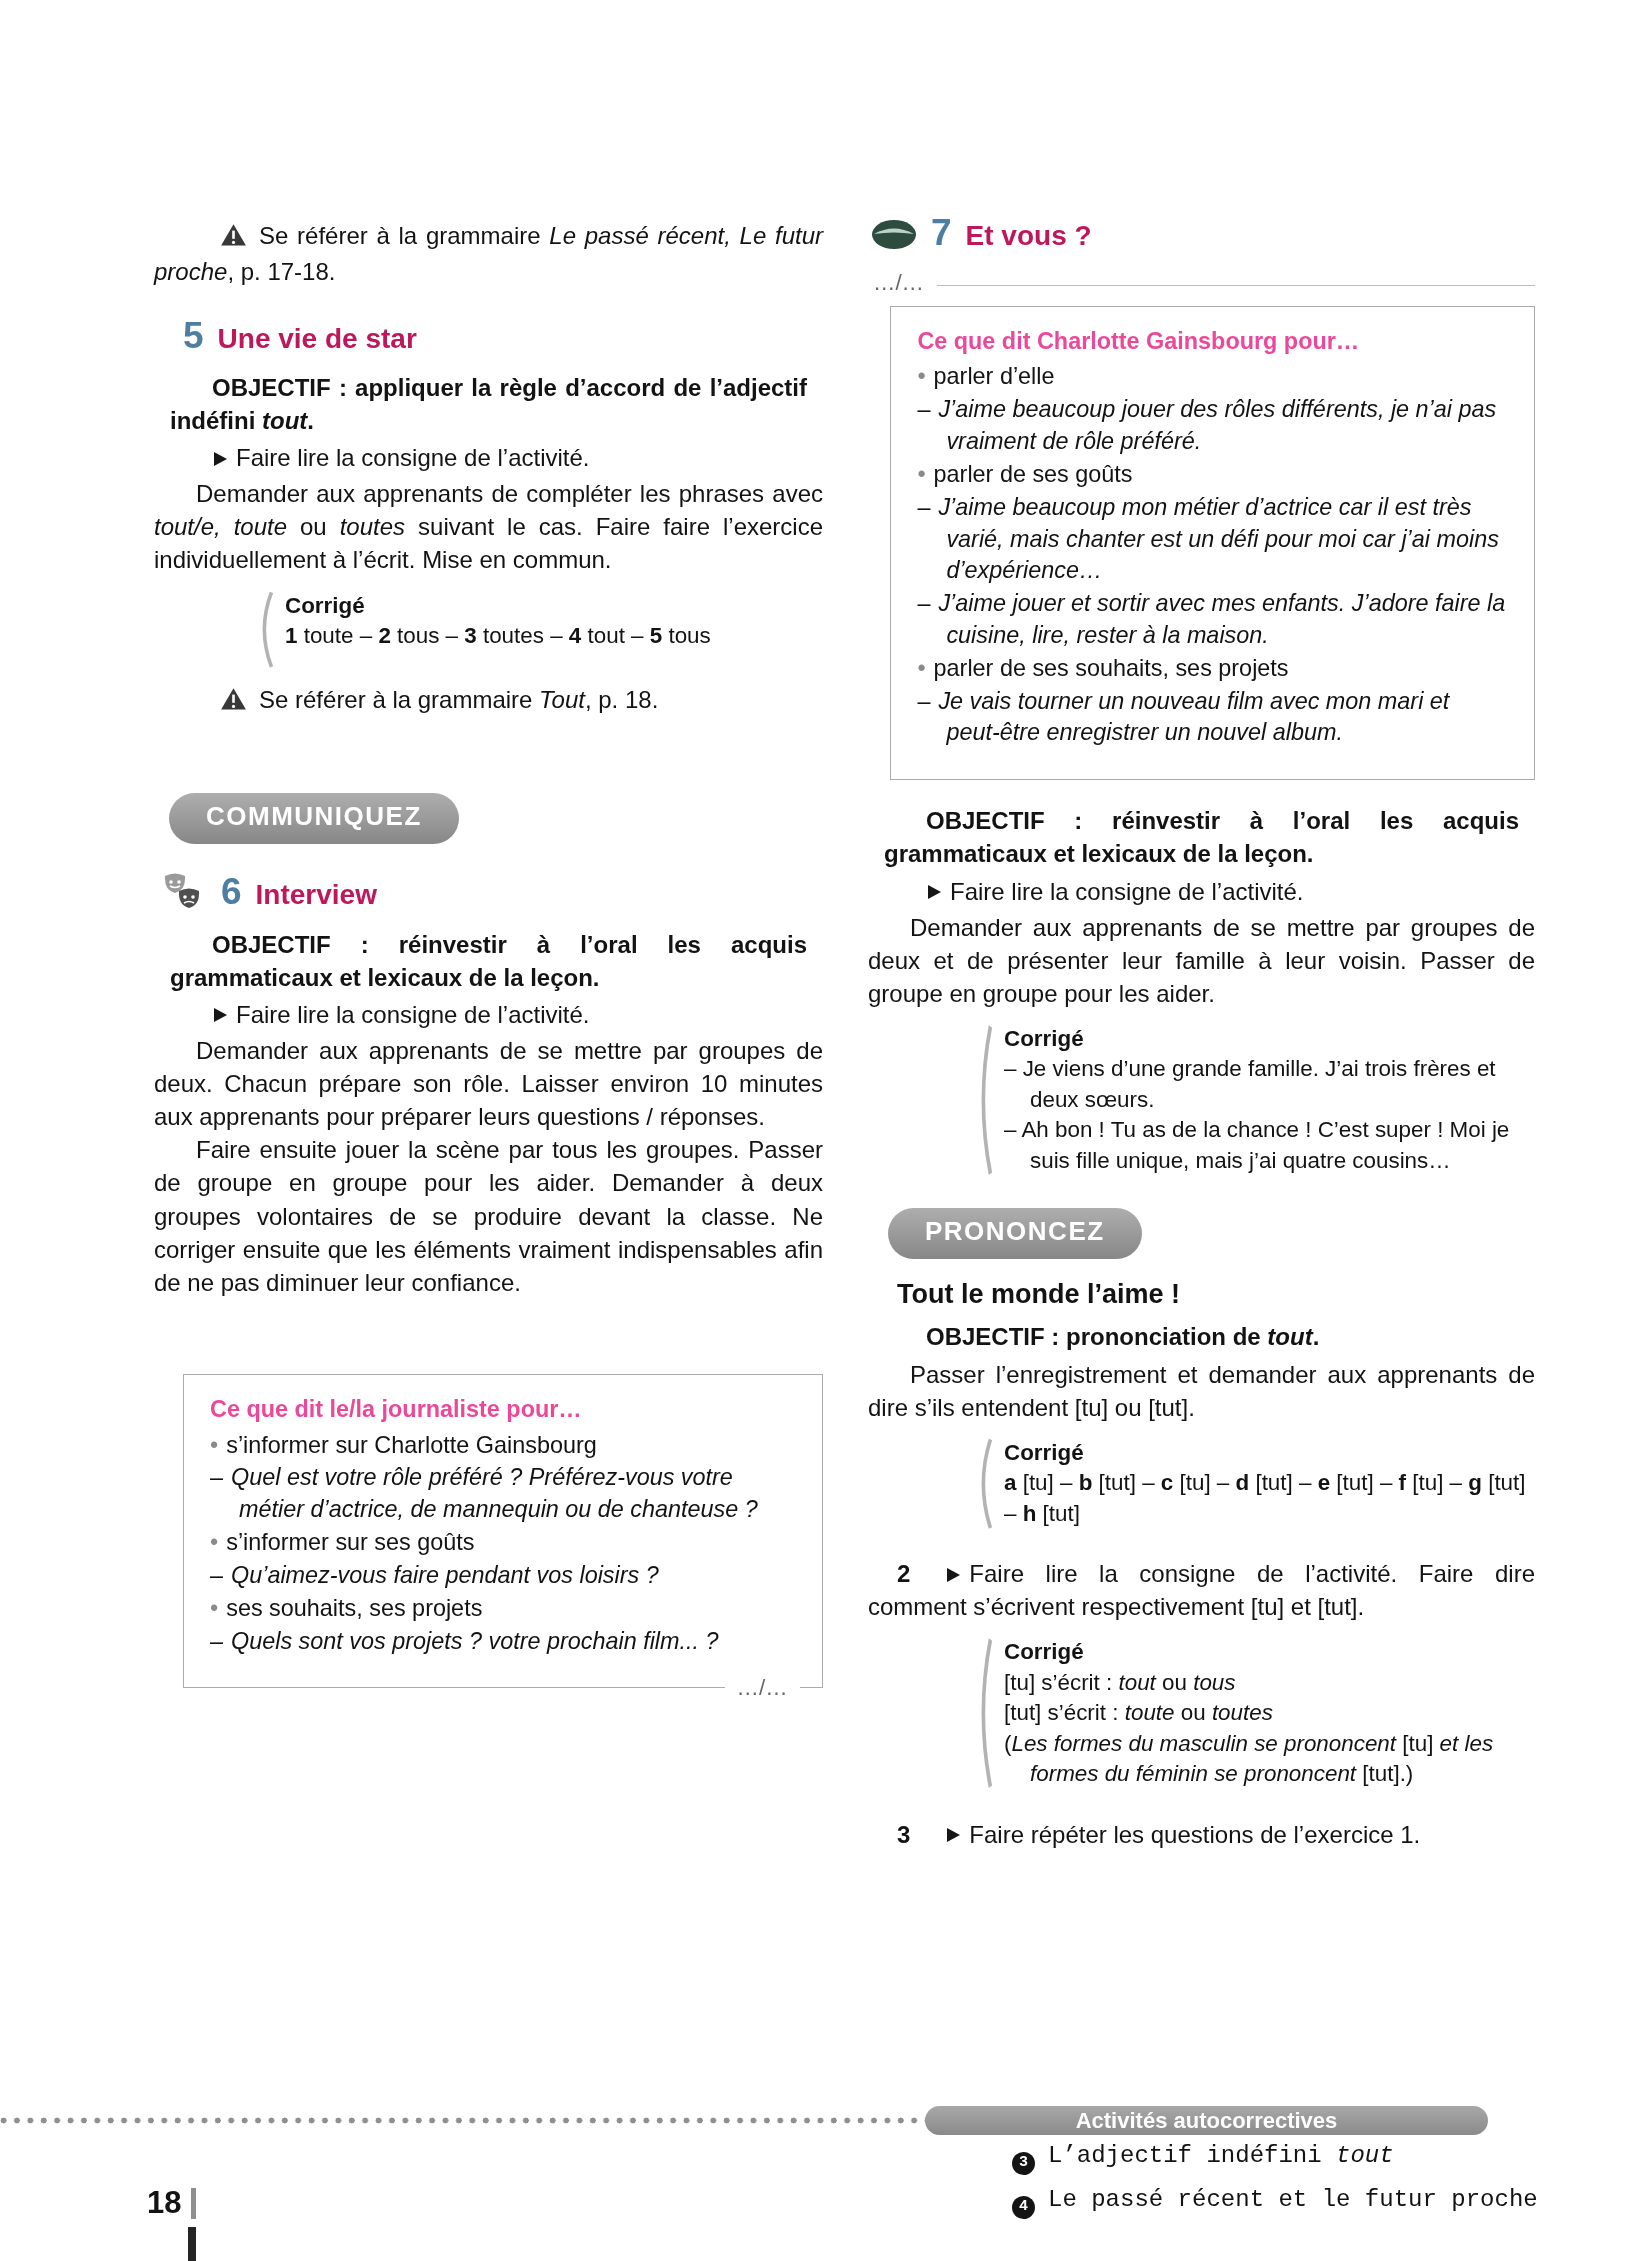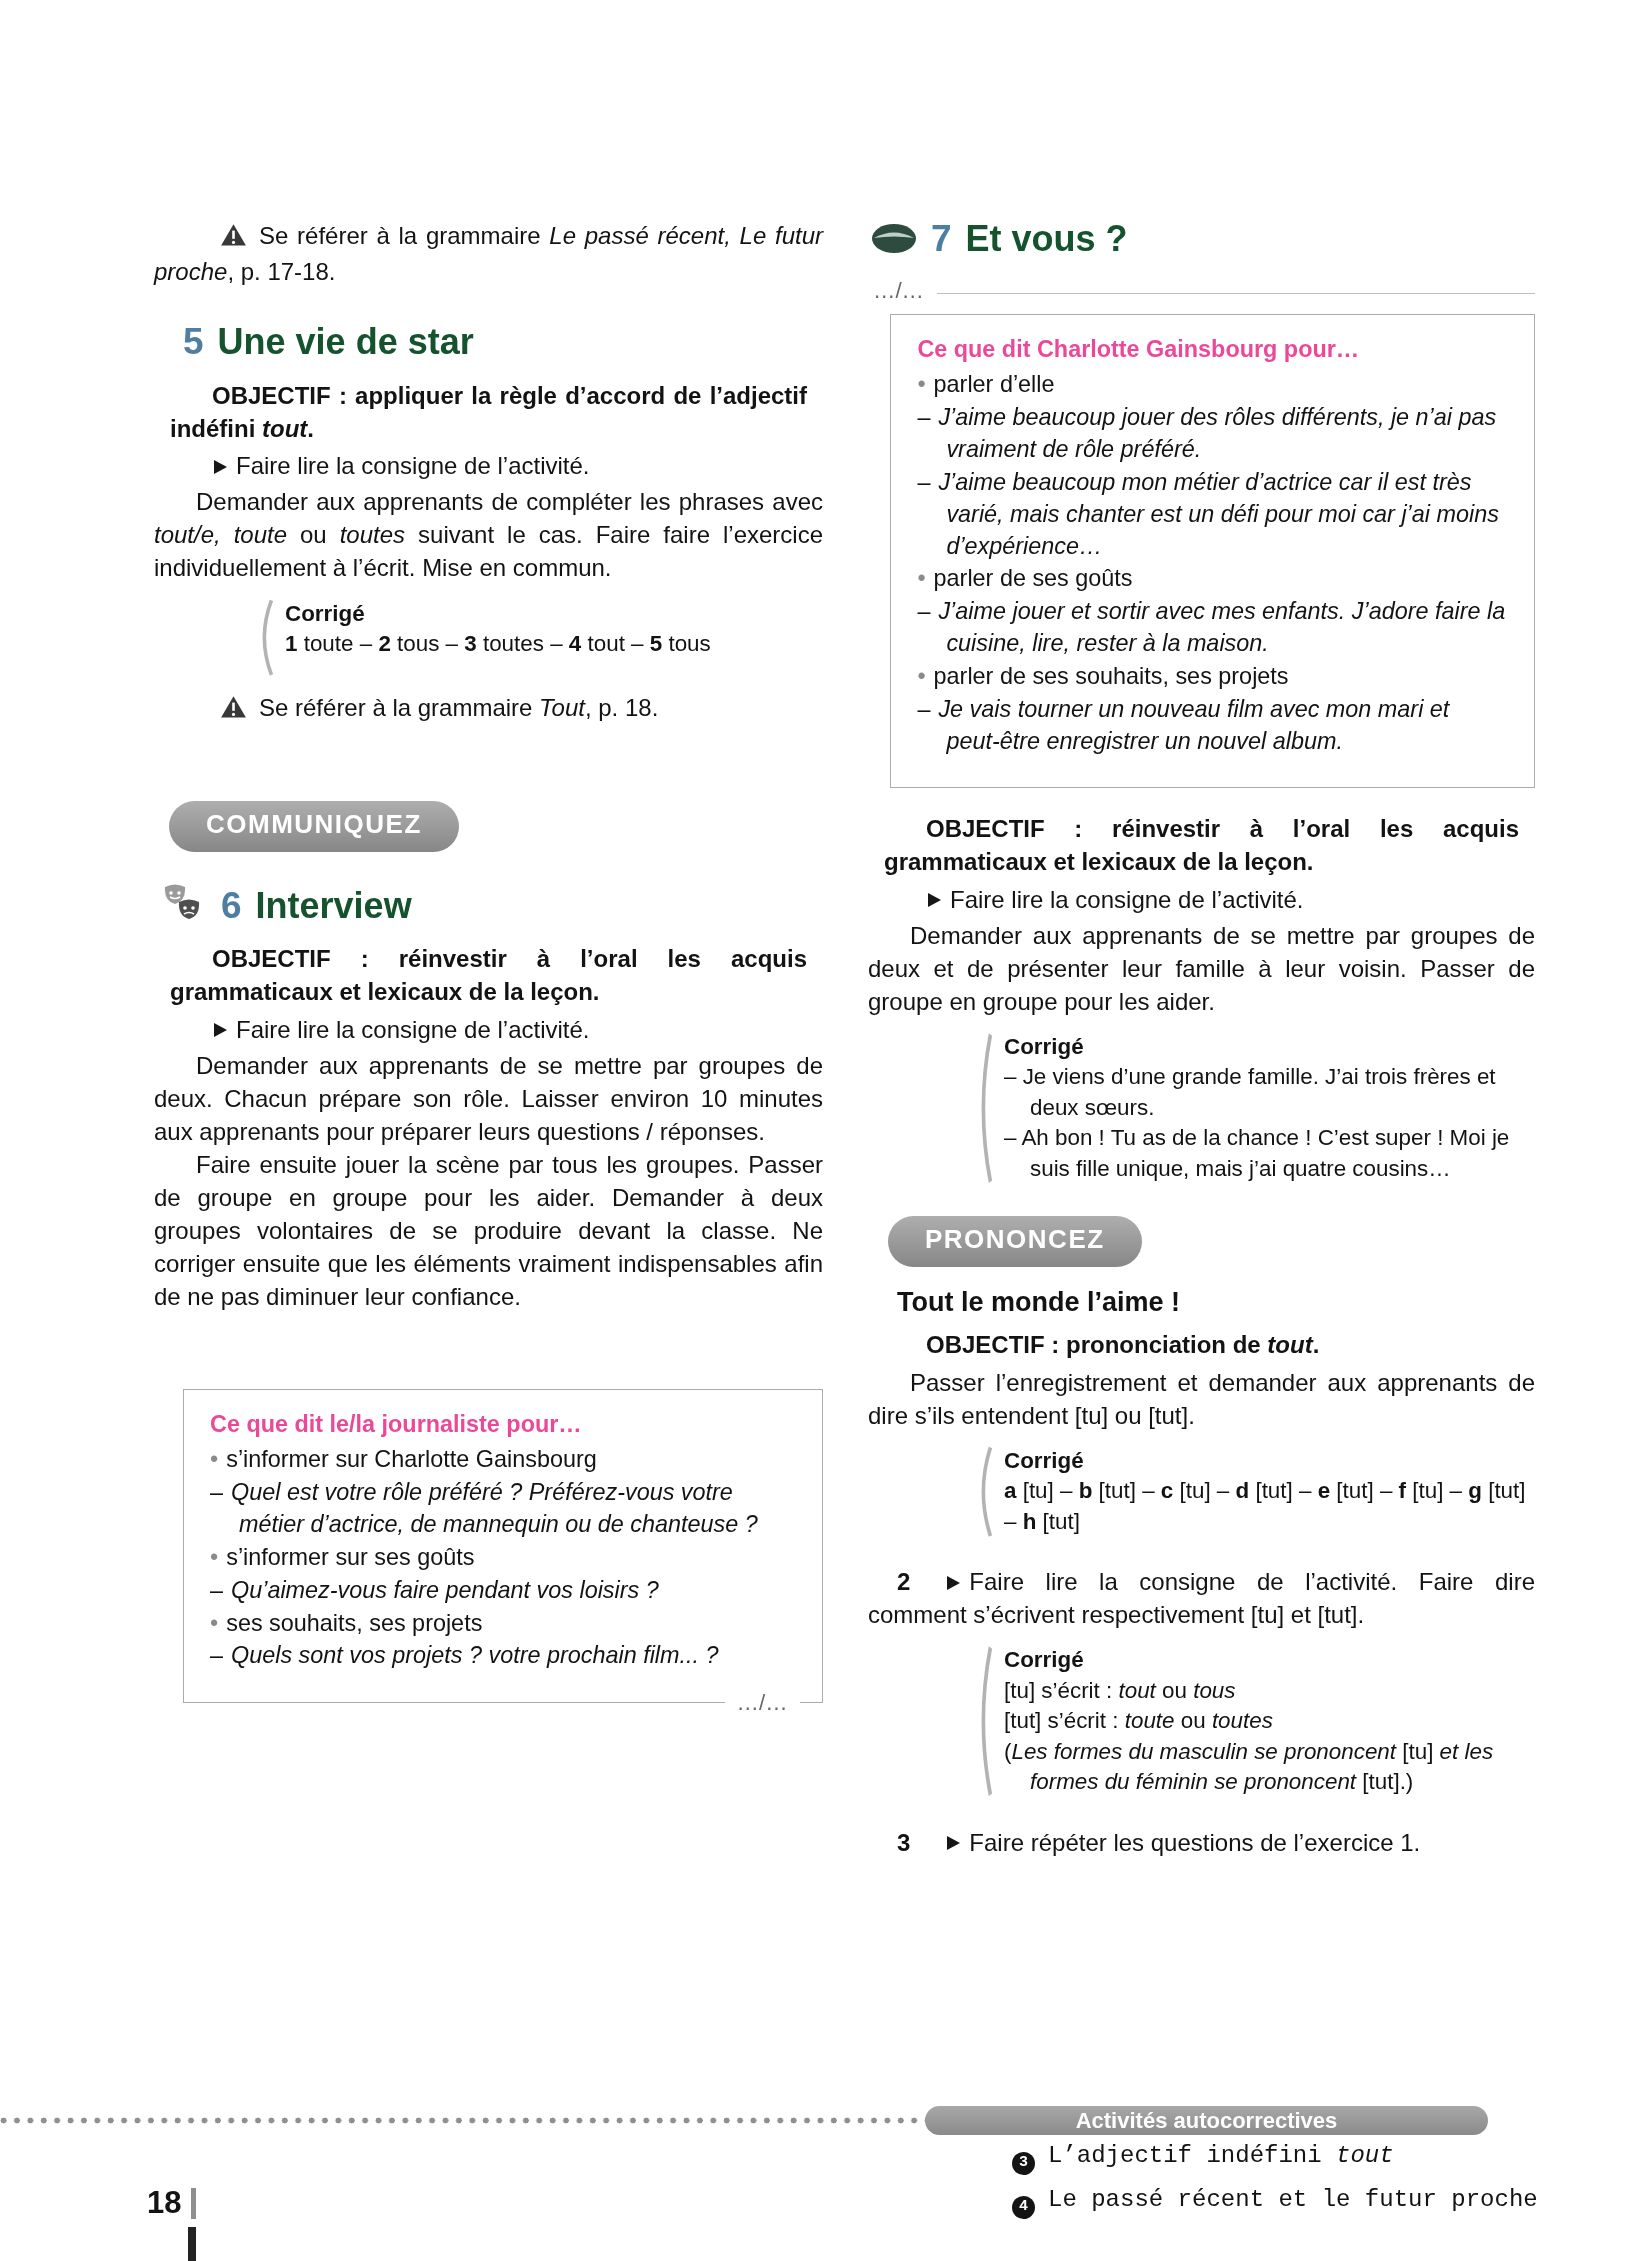--- a/index.html
+++ b/index.html
@@ -20,21 +20,21 @@
 
   p{margin:0;text-align:justify;}
 
   .note{text-indent:33px;margin:5px 0 9px;}
   .warn{display:inline-block;margin-right:12px;vertical-align:-3px;}
 
   .act-head{display:flex;align-items:baseline;gap:14px;margin:29px 0 12px;padding-left:29px;font-weight:700;}
   .act-head.with-icon{padding-left:3px;}
   .col-right .act-head:first-child{margin-top:0;}
   .act-num{font-size:37px;line-height:1;color:#4e7fa3;}
-  .act-title{font-size:36px;color:#14532d;text-align:center;}
+  .act-title{font-size:28px;color:#be185d;text-align:center;}
   .act-icon{align-self:center;line-height:0;}
 
   .objective{font-weight:700;text-indent:42px;margin:2px 16px 4px;}
   .step{text-indent:29px;margin:3px 0;}
   .arrow-icon{display:inline-block;margin-right:7px;line-height:0;}
   .arrow-icon svg{vertical-align:-1.5px;}
   .step-num{font-weight:700;margin-right:6px;}
   .body-p{text-indent:42px;}
 
   .corrige{display:flex;align-items:stretch;margin:14px 0 15px 102px;}
@@ -216,22 +216,22 @@
 
     <div class="continue-row">
       <span>…/…</span>
       <span class="continue-rule"></span>
     </div>
 
     <div class="quote-box right-box">
       <div class="qb-title">Ce que dit Charlotte Gainsbourg pour…</div>
       <div class="q-item bullet"><span class="q-marker">•</span><span class="q-text"><span>parler d’elle</span></span></div>
       <div class="q-item dash"><span class="q-marker">–</span><span class="q-text"><span class="it">J’aime beaucoup jouer des rôles différents, je n’ai pas vraiment de rôle préféré.</span></span></div>
+      <div class="q-item bullet"><span class="q-marker">•</span><span class="q-text"><span>parler de ses goûts</span></span></div>
       <div class="q-item dash"><span class="q-marker">–</span><span class="q-text"><span class="it">J’aime beaucoup mon métier d’actrice car il est très varié, mais chanter est un défi pour moi car j’ai moins d’expérience…</span></span></div>
-      <div class="q-item bullet"><span class="q-marker">•</span><span class="q-text"><span>parler de ses goûts</span></span></div>
       <div class="q-item dash"><span class="q-marker">–</span><span class="q-text"><span class="it">J’aime jouer et sortir avec mes enfants. J’adore faire la cuisine, lire, rester à la maison.</span></span></div>
       <div class="q-item bullet"><span class="q-marker">•</span><span class="q-text"><span>parler de ses souhaits, ses projets</span></span></div>
       <div class="q-item dash"><span class="q-marker">–</span><span class="q-text"><span class="it">Je vais tourner un nouveau film avec mon mari et peut-être enregistrer un nouvel album.</span></span></div>
     </div>
 
     <p class="objective"><span class="bd">OBJECTIF : réinvestir à l’oral les acquis grammaticaux et lexicaux de la leçon.</span></p>
 
     <p class="step">
       <span class="arrow-icon">
         <svg width="17" height="18" viewBox="0 0 17 18">

